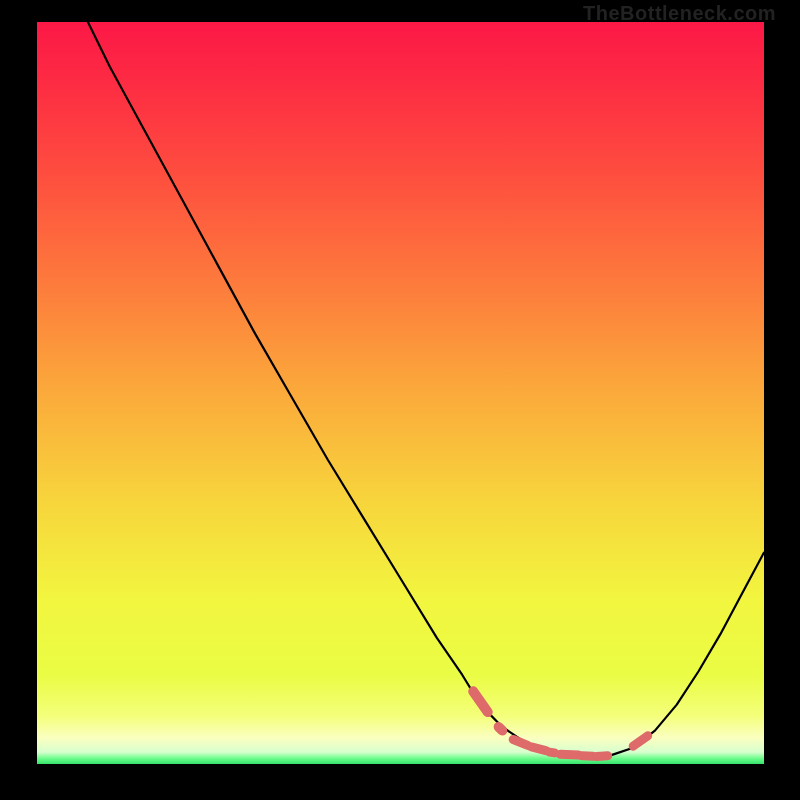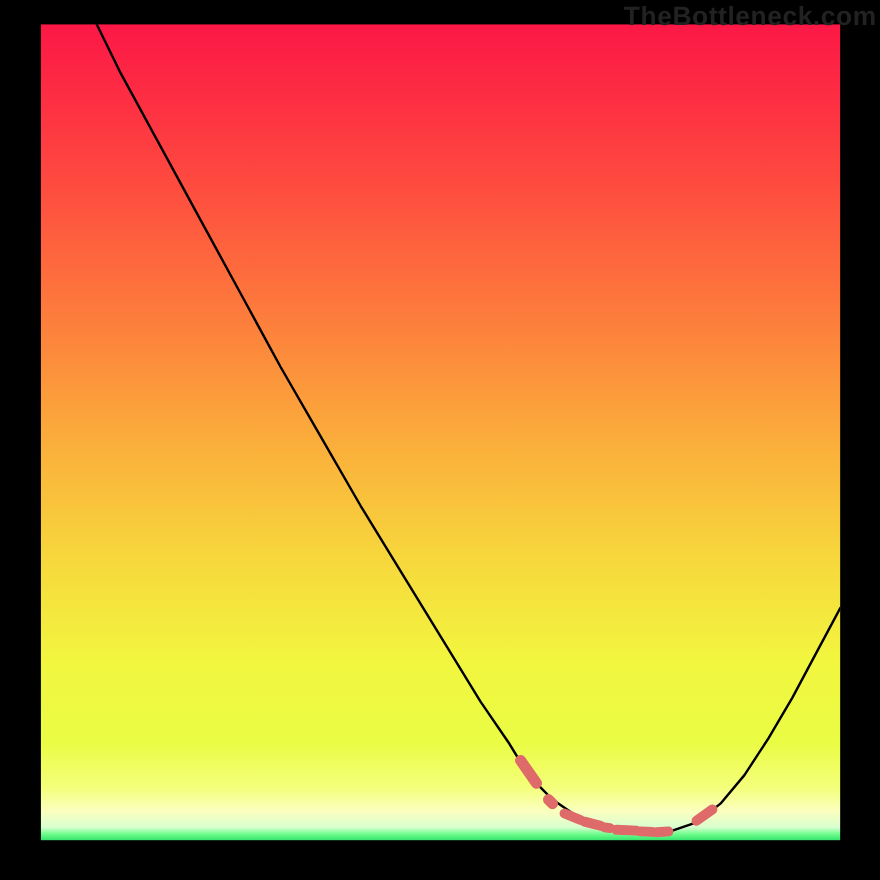--- a/index.html
+++ b/index.html
@@ -8,23 +8,23 @@
     width: 800px;
     height: 800px;
     background: #000000;
     overflow: hidden;
     font-family: Arial, Helvetica, sans-serif;
   }
 
   .watermark {
     position: absolute;
     top: 2px;
-    right: 3px;
+    right: 24px;
     color: #222222;
-    font-size: 24px;
+    font-size: 20px;
     font-weight: 600;
     letter-spacing: 0.5px;
     z-index: 30;
     pointer-events: none;
   }
 
   .outer {
     position: relative;
     width: 800px;
     height: 800px;

